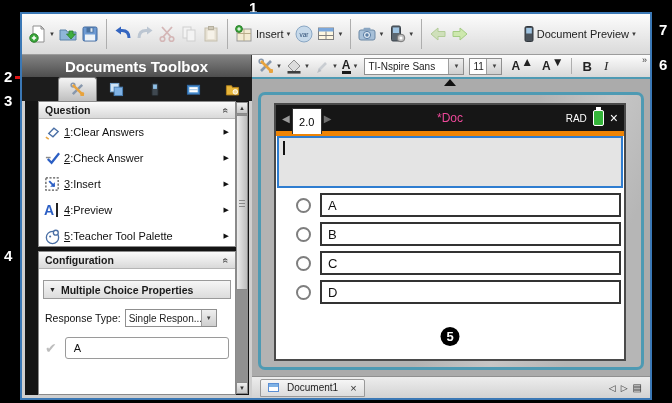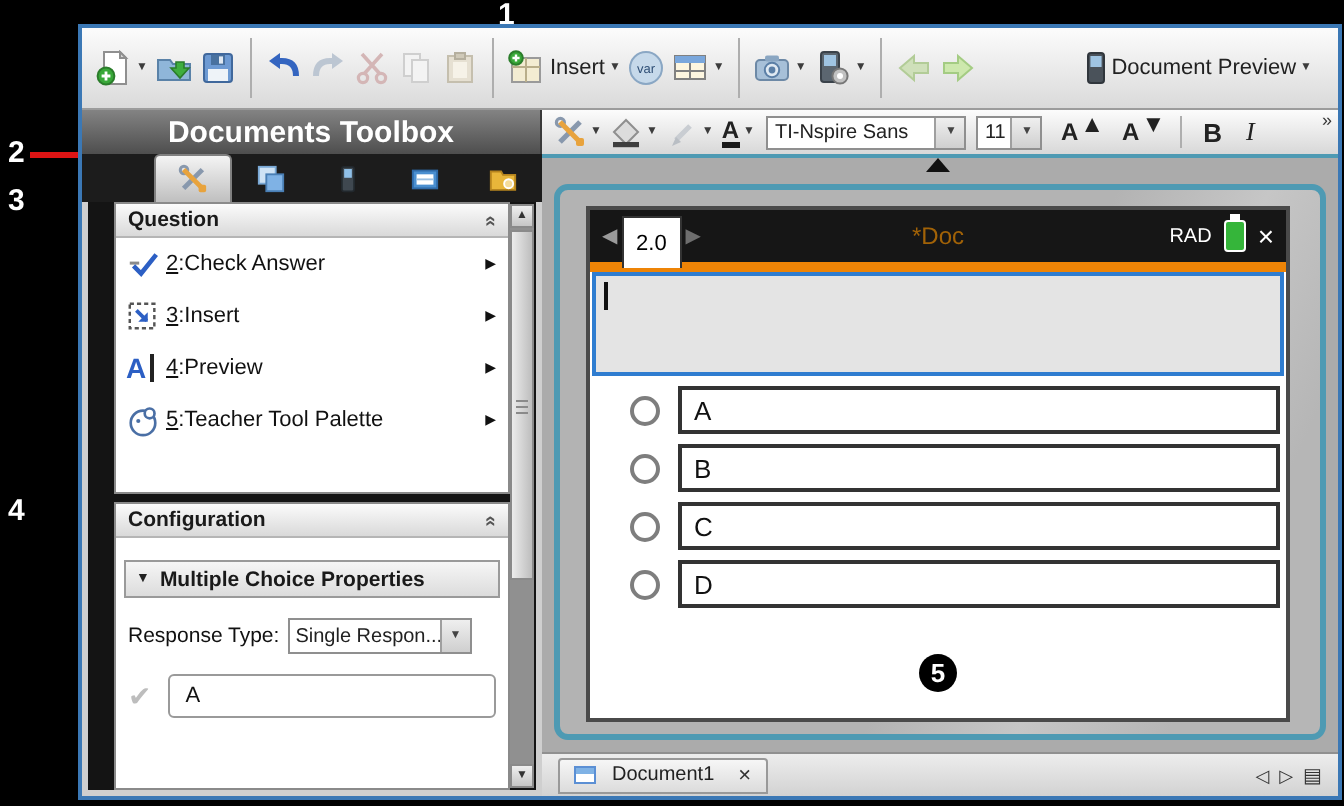--- a/index.html
+++ b/index.html
@@ -1,20 +1,20 @@
 <!DOCTYPE html>
 <html><head>
 <meta charset="utf-8">
 <style>
   html,body{margin:0;padding:0;background:#000;}
   #stage{position:relative;width:672px;height:403px;background:#000;font-family:"Liberation Sans",sans-serif;overflow:hidden;}
   .callout{position:absolute;color:#fff;font-weight:bold;font-size:15px;line-height:16px;}
   #redline{position:absolute;left:15px;top:76px;width:43px;height:3px;background:#dd1414;}
   
-  #win{position:absolute;left:20px;top:12px;width:632px;height:388px;border:2px solid #3b78b5;background:#d6d6d6;box-sizing:border-box;display:flex;flex-direction:column;margin-left:19px;}
+  #win{position:absolute;left:20px;top:12px;width:632px;height:388px;border:2px solid #3b78b5;background:#d6d6d6;box-sizing:border-box;display:flex;flex-direction:column;}
   
   #tb1{height:41px;background:linear-gradient(#fcfcfc,#dadada);border-bottom:1px solid #9c9c9c;display:flex;align-items:center;padding:0 5px;box-sizing:border-box;}
   .tbtn{display:flex;align-items:center;padding:0 2px;height:30px;}
   .sep{width:1px;height:30px;background:#aeaeae;margin:0 5px;}
   .caret{font-size:6px;color:#3c3c3c;margin-left:2px;}
   .i18{width:18px;height:18px;display:block;}
   .tblabel{font-size:11px;color:#222;margin-left:3px;}
   .spacer{flex:1;}
   
   #row2{height:22px;display:flex;}
@@ -51,21 +51,21 @@
   #sthumb .grip{position:absolute;left:2px;right:2px;top:50%;height:1px;background:#8a8a8a;box-shadow:0 -3px 0 #8a8a8a,0 3px 0 #8a8a8a;}
   
   #doccol{flex:1;display:flex;flex-direction:column;min-width:0;}
   #docarea{height:299px;background:#ababab;border-top:2px solid #4e9ab3;position:relative;box-sizing:border-box;}
   #ptr{position:absolute;left:192px;top:0;width:0;height:0;border-left:6px solid transparent;border-right:6px solid transparent;border-bottom:7px solid #111;}
   #previewframe{position:absolute;left:6px;top:13px;width:386px;height:278px;border:3px solid #4e9ab3;border-radius:7px;background:linear-gradient(115deg,#b3b3b3 55%,#c6c6c6 70%,#b6b6b6 85%);box-sizing:border-box;}
   #page{position:absolute;left:13px;top:8px;width:352px;height:258px;background:#fff;border:2px solid #4a4a4a;box-sizing:border-box;}
   #phead2{height:26px;background:#161616;display:flex;align-items:center;color:#fff;padding:0 6px;position:relative;}
   .harrow{font-size:10px;color:#9a9a9a;}
   #ptab{width:30px;height:26px;background:#fff;color:#000;font-size:11px;display:flex;align-items:center;justify-content:center;margin:0 2px;position:relative;top:3px;border:1px solid #333;border-bottom:none;box-sizing:border-box;z-index:2;}
-  #dtitle{position:absolute;left:0;right:0;text-align:center;font-size:12px;color:#a16207;}
+  #dtitle{position:absolute;left:0;right:0;text-align:center;font-size:12px;color:#ec4899;}
   #hright{margin-left:auto;display:flex;align-items:center;gap:6px;z-index:2;}
   #rad{font-size:10px;color:#fff;}
   #batt{width:11px;height:16px;border:1.5px solid #fff;border-radius:2px;background:#35b53a;position:relative;box-sizing:border-box;}
   #batt:before{content:"";position:absolute;left:2px;top:-4px;width:5px;height:2.5px;background:#fff;}
   #pclose{font-size:14px;color:#fff;line-height:14px;}
   #orange{height:5px;background:#ee8406;}
   #qinput{margin:0 1px;height:52px;background:#e4e4e4;border:2px solid #2f7dd0;box-sizing:border-box;position:relative;}
   #qcursor{position:absolute;left:4px;top:3px;width:1.5px;height:14px;background:#111;}
   .ansrow{display:flex;align-items:center;margin:5px 3px 0 20px;height:24px;}
   .radio{width:15px;height:15px;border:2px solid #7e7e7e;border-radius:50%;background:#fff;box-sizing:border-box;flex:none;}
@@ -357,20 +357,30 @@
               </span>
           </div>
         </div>
 
         <div id="tbcontent">
 
           <div class="panel" style="top:0px;height:146px;">
             <div class="phead">
               <span>Question</span>
               <span class="collapse">«</span>
+            </div>
+            <div class="qitem">
+              <span class="qic">
+                  <svg viewBox="0 0 18 18" style="width:17px;height:17px;">
+                    <path d="M5 10 L10.5 4.5 L15 8 L9.5 13.5 z" fill="#fff" stroke="#4a6fa5" stroke-width="1.4"></path>
+                    <path d="M2 14 l3 2" stroke="#e8a33d" stroke-width="1.6"></path>
+                  </svg>
+                </span>
+              <span class="qlabel"><u>1</u><span>:Clear Answers</span></span>
+              <span class="subm">▶</span>
             </div>
             <div class="qitem">
               <span class="qic">
                   <svg viewBox="0 0 18 18" style="width:17px;height:17px;">
                     <path d="M2 8 h5" stroke="#8a8a8a" stroke-width="1.6"></path>
                     <path d="M4 9.5 L8 13.5 L16 3.5" fill="none" stroke="#2c5fc4" stroke-width="2.4"></path>
                   </svg>
                 </span>
               <span class="qlabel"><u>2</u><span>:Check Answer</span></span>
               <span class="subm">▶</span>

